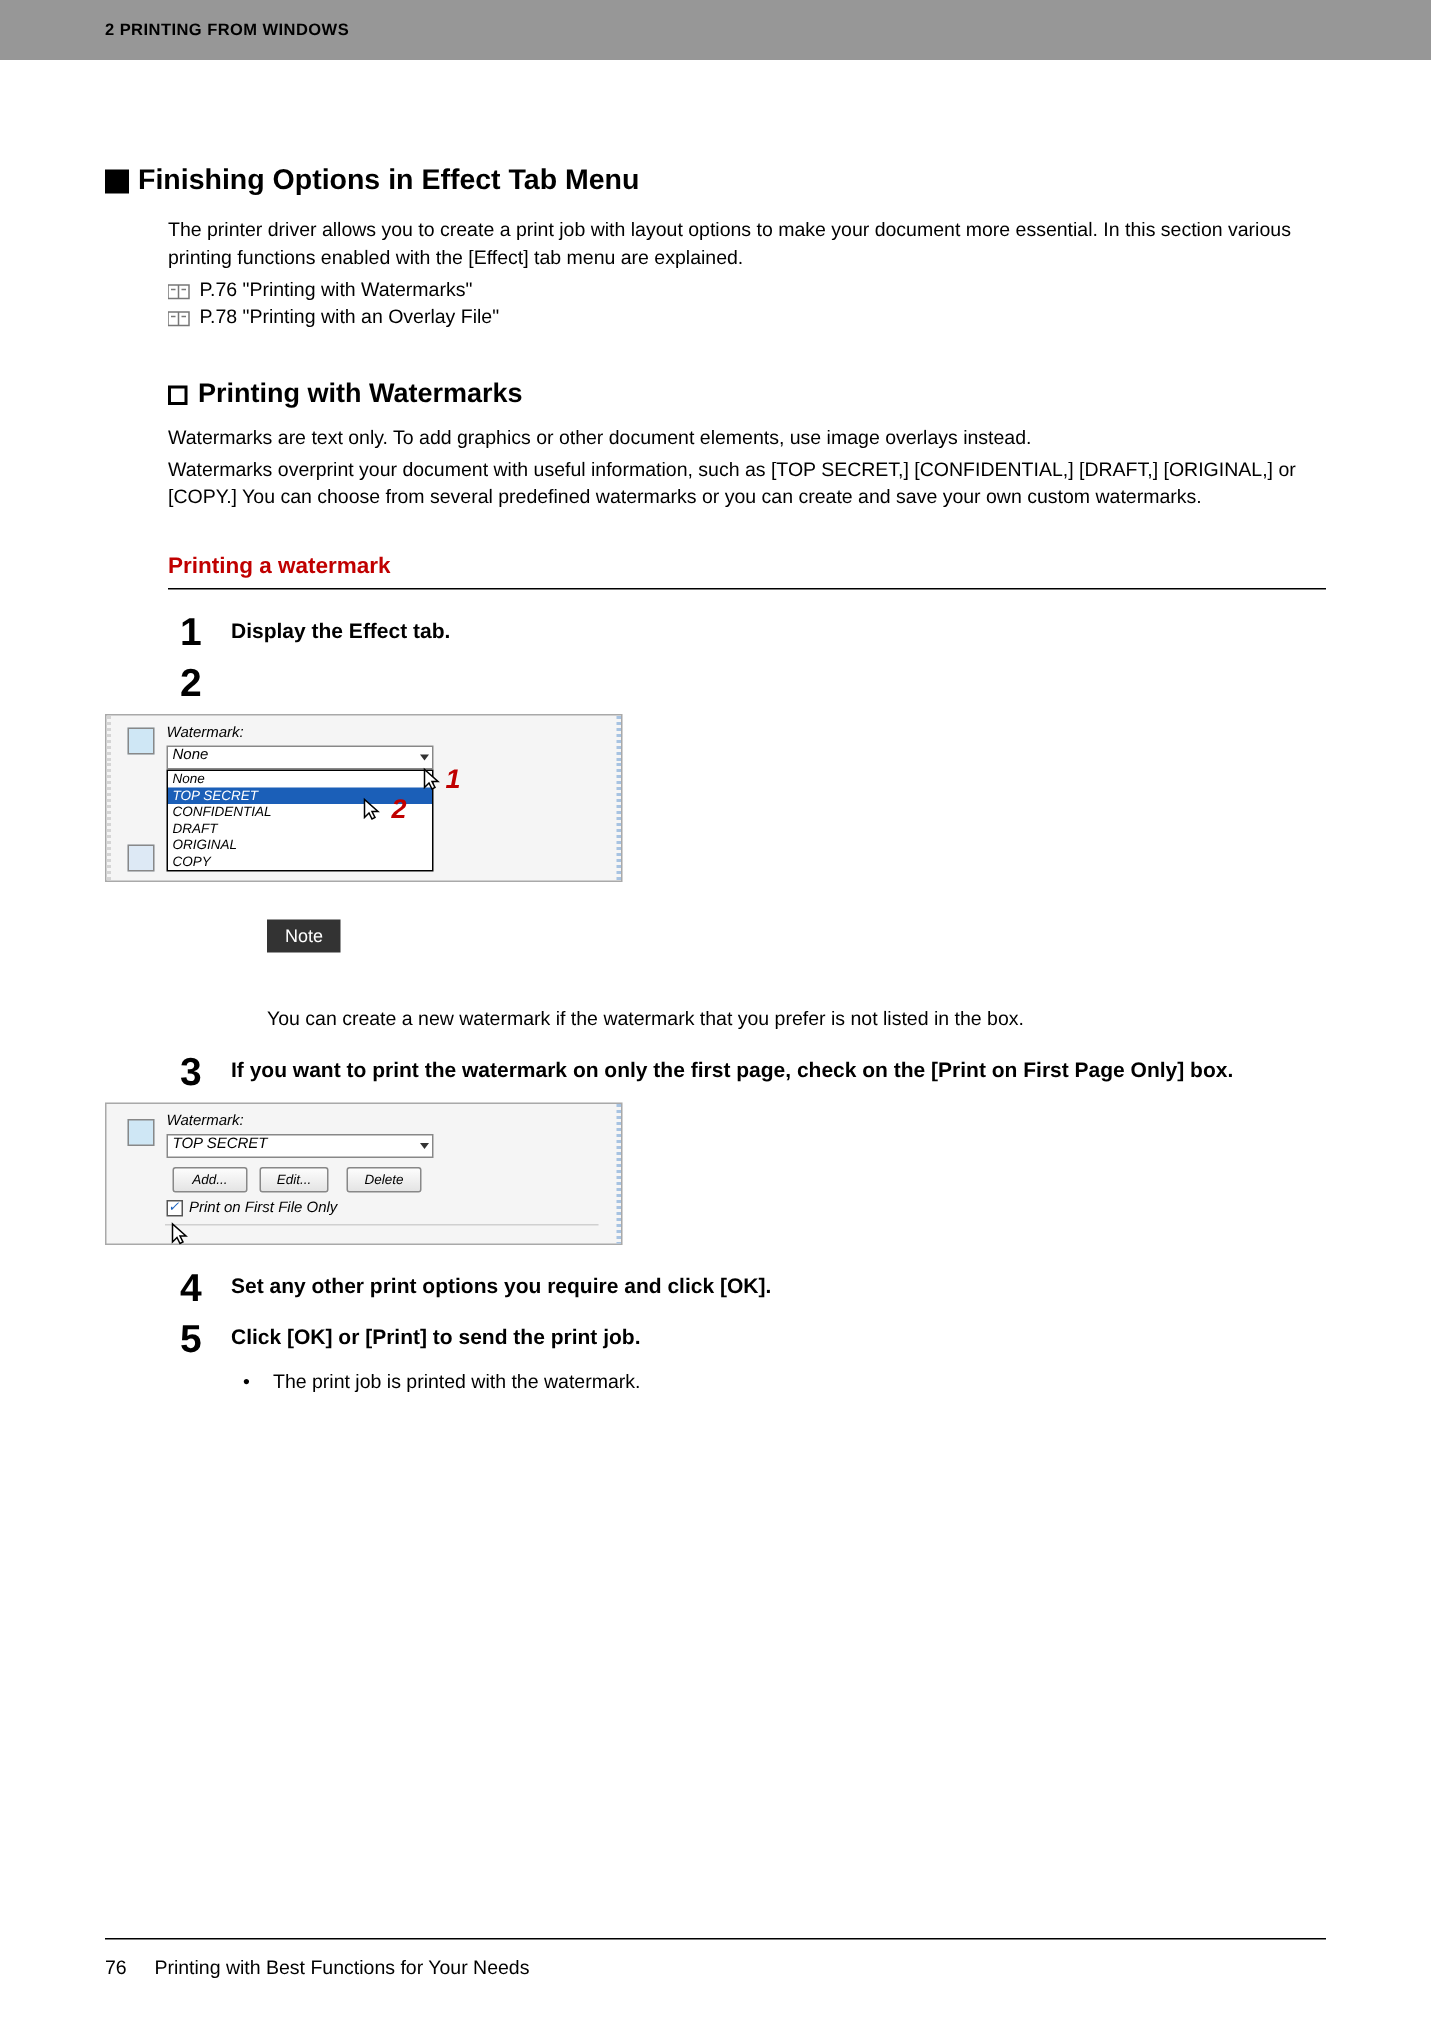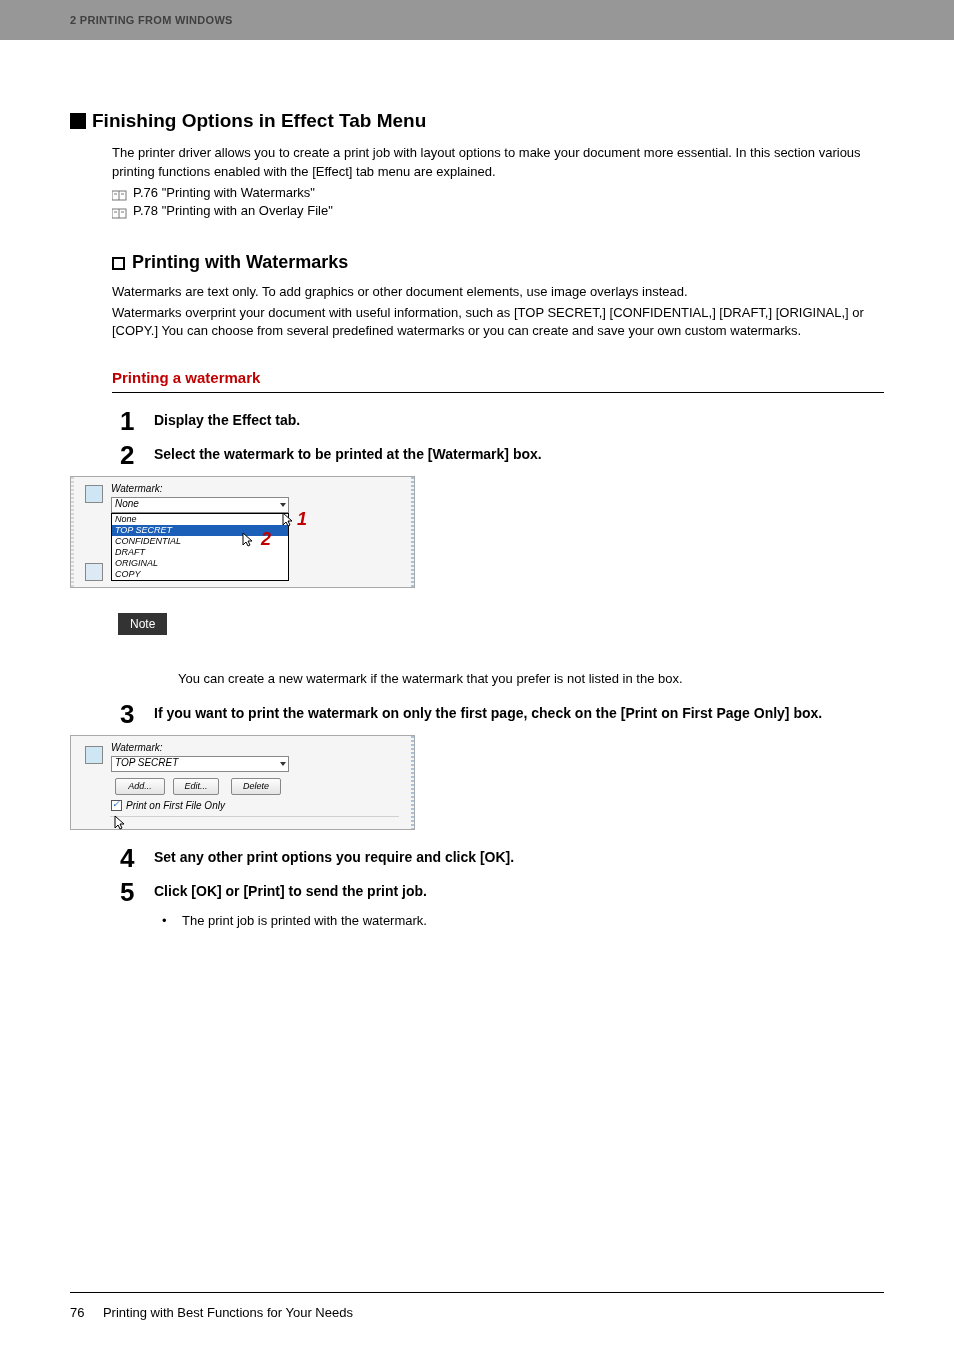--- a/index.html
+++ b/index.html
@@ -1,38 +1,38 @@
 <!DOCTYPE html>
 <html><head>
   <meta charset="utf-8">
   <style>
     * { box-sizing: border-box; margin: 0; padding: 0; }
     body { font-family: Arial, Helvetica, sans-serif; width: 954px; background: #fff; color: #000; }
-    .header-bar { background: #979797; color: #404040; padding: 10px 0 10px 70px; height: 40px; display: flex; align-items: center; }
+    .header-bar { background: #979797; color: #000000; padding: 10px 0 10px 70px; height: 40px; display: flex; align-items: center; }
     .header-text { font-size: 11px; font-weight: bold; letter-spacing: 0.3px; }
     .content { padding: 0 70px; }
     .h1-row { display: flex; align-items: center; margin-top: 70px; margin-bottom: 12px; }
     .black-square { width: 16px; height: 16px; background: #000; margin-right: 6px; }
     .h1 { font-size: 19px; font-weight: bold; }
     .body-text { font-size: 13px; line-height: 1.45; margin-left: 42px; }
     .body-text p { margin-bottom: 2px; }
     .ref-row { display: flex; align-items: center; margin-left: 42px; margin-top: 3px; }
     .book-icon { width: 15px; height: 11px; display: inline-block; margin-right: 6px; }
     .ref-text { font-size: 13px; }
     .h2-row { display: flex; align-items: baseline; margin-top: 34px; margin-left: 42px; margin-bottom: 10px; }
     .hollow-square { width: 13px; height: 13px; border: 2px solid #000; margin-right: 7px; position: relative; top: 2px; }
     .h2 { font-size: 18px; font-weight: bold; }
     .h3 { font-size: 15px; font-weight: bold; color: #c00000; margin-left: 42px; margin-top: 28px; margin-bottom: 6px; }
     .hr { border: none; border-top: 1px solid #000; margin-left: 42px; margin-bottom: 15px; }
     .step-row { display: flex; margin-left: 50px; margin-bottom: 8px; }
     .step-num { font-size: 26px; font-weight: bold; width: 34px; flex-shrink: 0; line-height: 1; color: #000; font-family: Arial, sans-serif; }
     .step-content { font-size: 14px; font-weight: bold; padding-top: 4px; }
     .screenshot-holder { margin-top: 8px; margin-bottom: 15px; font-style: italic; }
     .screenshot1 { width: 345px; height: 112px; border: 1px solid #a9a9a9; background: #f5f5f5; position: relative; }
-    .note-label { display: inline-block; background: #333; color: #fff; font-size: 12px; padding: 4px 12px; margin-left: 48px; margin-top: 10px; margin-bottom: 8px; }
+    .note-label { display: inline-block; background: #333; color: #fff; font-size: 12px; padding: 4px 12px; margin-left: 108px; margin-top: 10px; margin-bottom: 8px; }
     .note-text { font-size: 13px; margin-left: 108px; margin-bottom: 15px; margin-top: 28px; }
     .screenshot2 { width: 345px; height: 95px; border: 1px solid #a9a9a9; background: #f5f5f5; position: relative; }
     .bullet-row { display: flex; margin-left: 92px; margin-top: 4px; font-size: 13px; }
     .bullet-dot { width: 20px; }
     .footer { position: absolute; bottom: 0; left: 0; width: 954px; padding: 0 70px 30px 70px; }
     .footer-hr { border: none; border-top: 1px solid #000; margin-bottom: 10px; }
     .footer-text { font-size: 13px; }
     .page-wrapper { position: relative; height: 1351px; }
     
     
@@ -122,21 +122,20 @@
   <div class="h3">Printing a watermark</div>
   <hr class="hr">
 
   <div class="step-row">
     <div class="step-num">1</div>
     <div class="step-content">Display the Effect tab.</div>
   </div>
 
   <div class="step-row">
     <div class="step-num">2</div>
-    <div class="step-content">Select the watermark to be printed at the [Watermark] box.</div>
   </div>
 
   <div class="screenshot-holder">
     <div class="screenshot1">
       <div class="ss1-leftborder"></div>
       <div class="ss1-rightborder"></div>
       <div class="ss1-icon"></div>
       <div class="ss1-icon2"></div>
       <div class="ss1-label">Watermark:</div>
       <div class="ss1-select">

